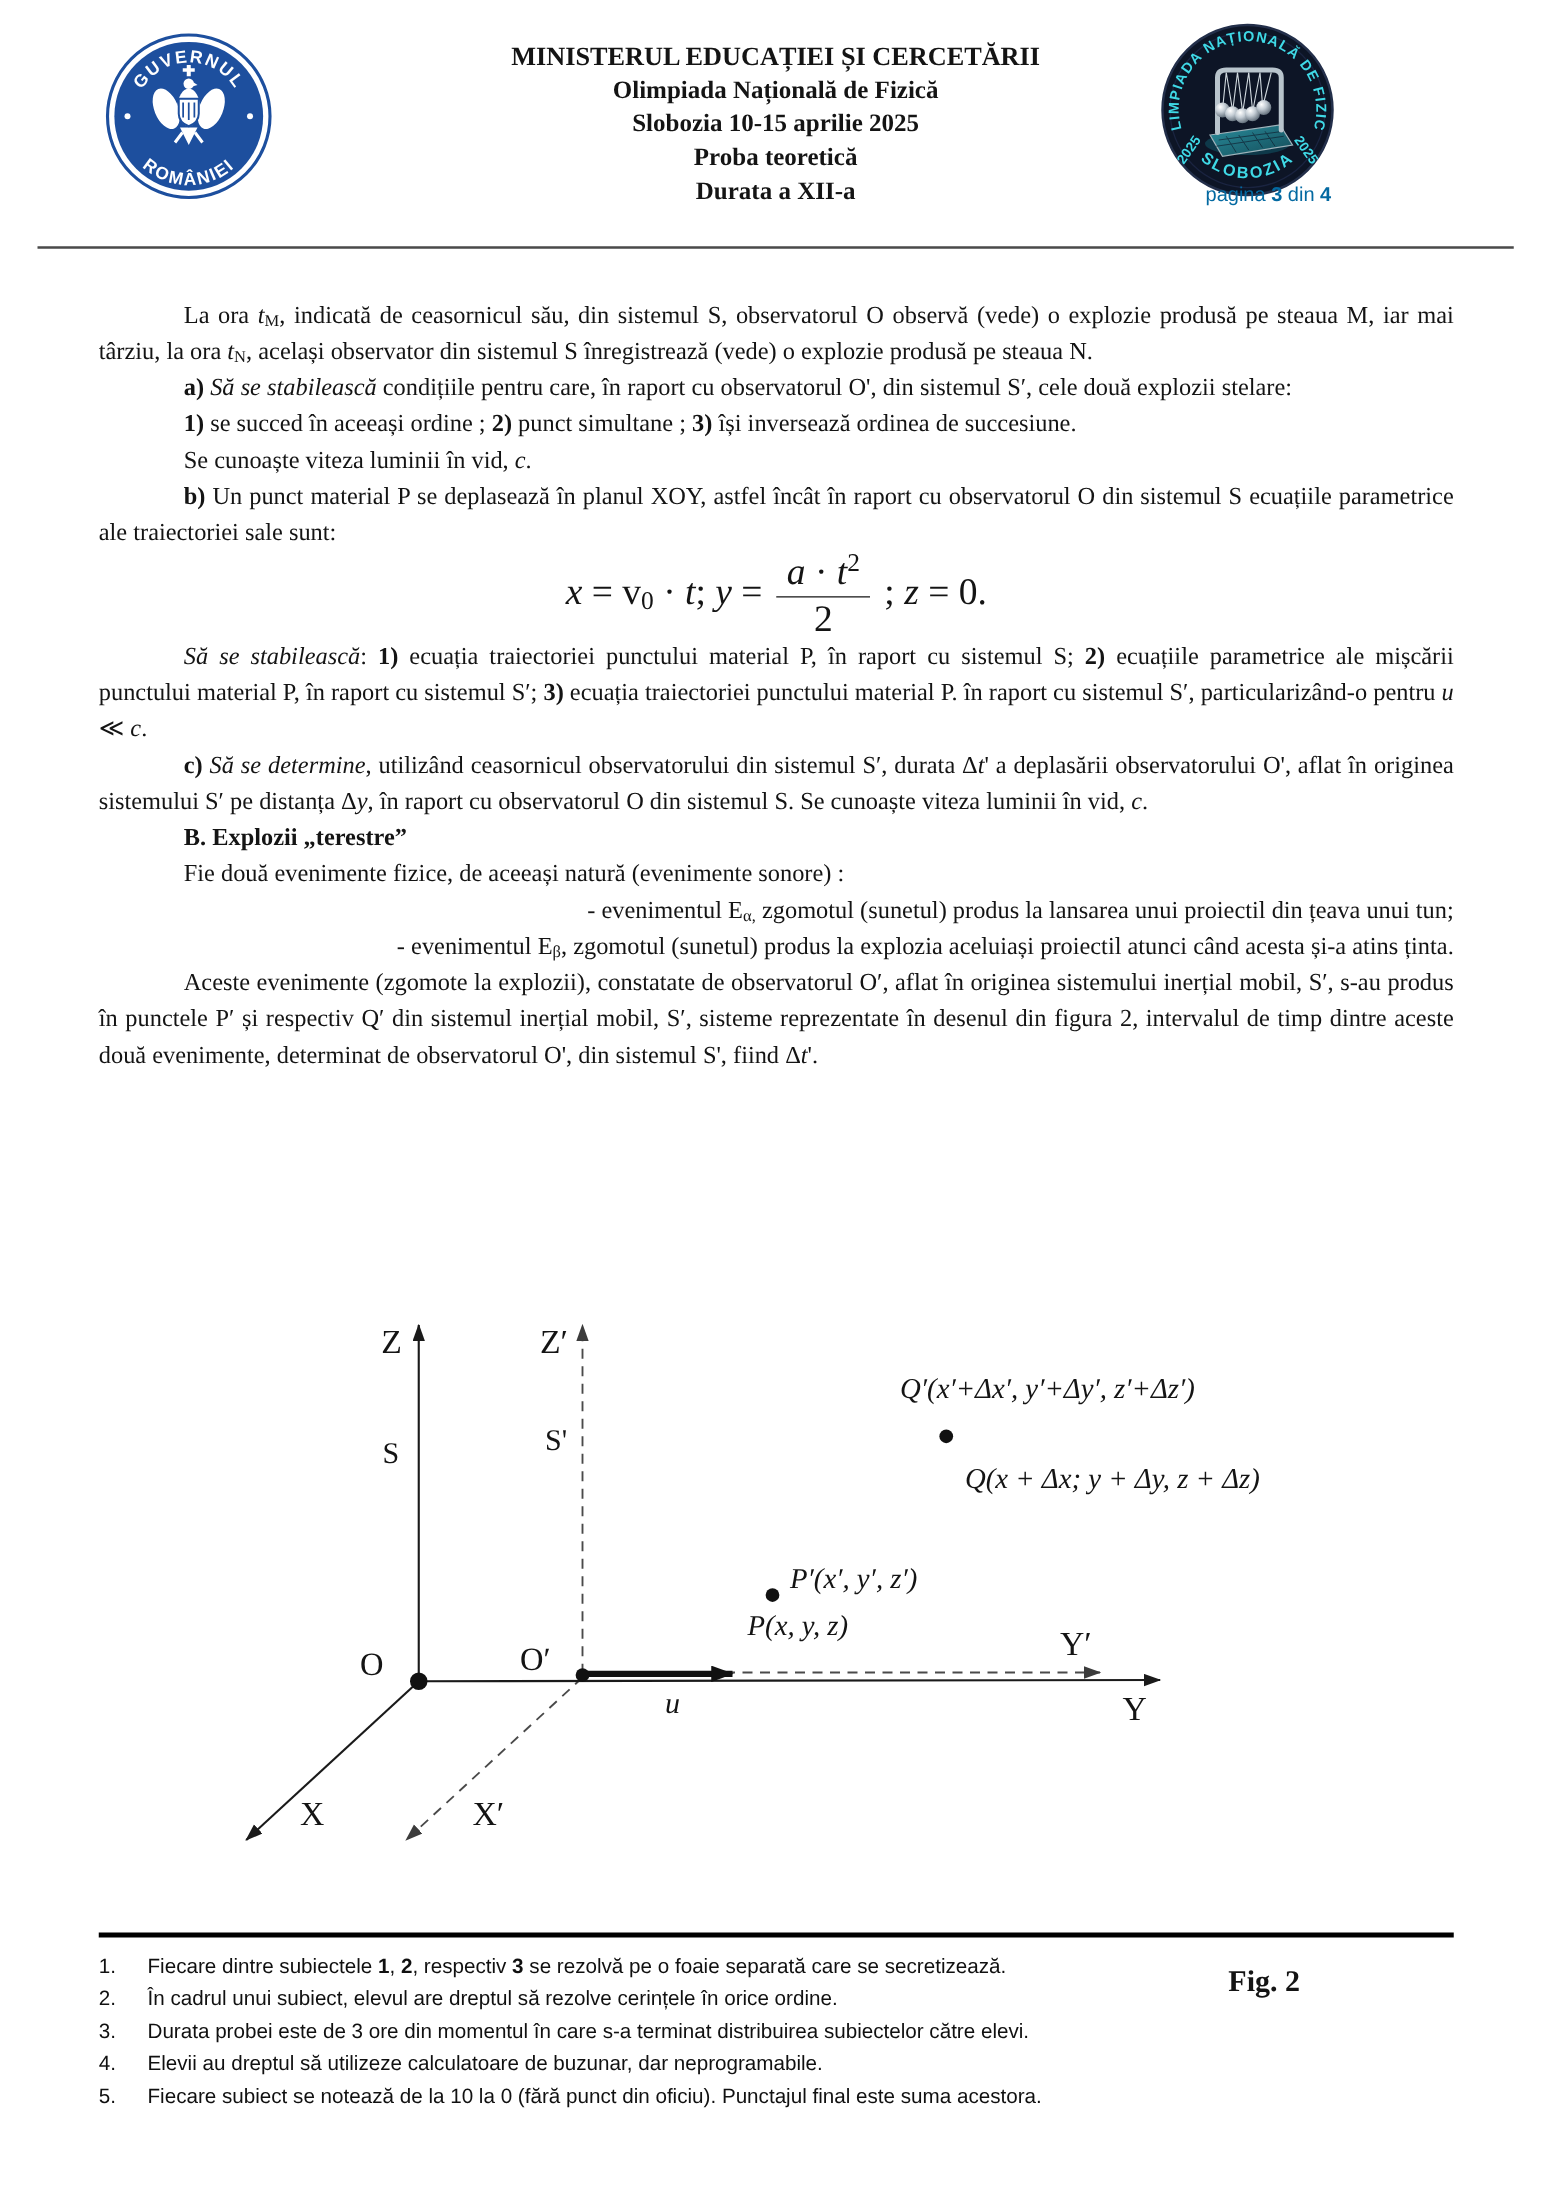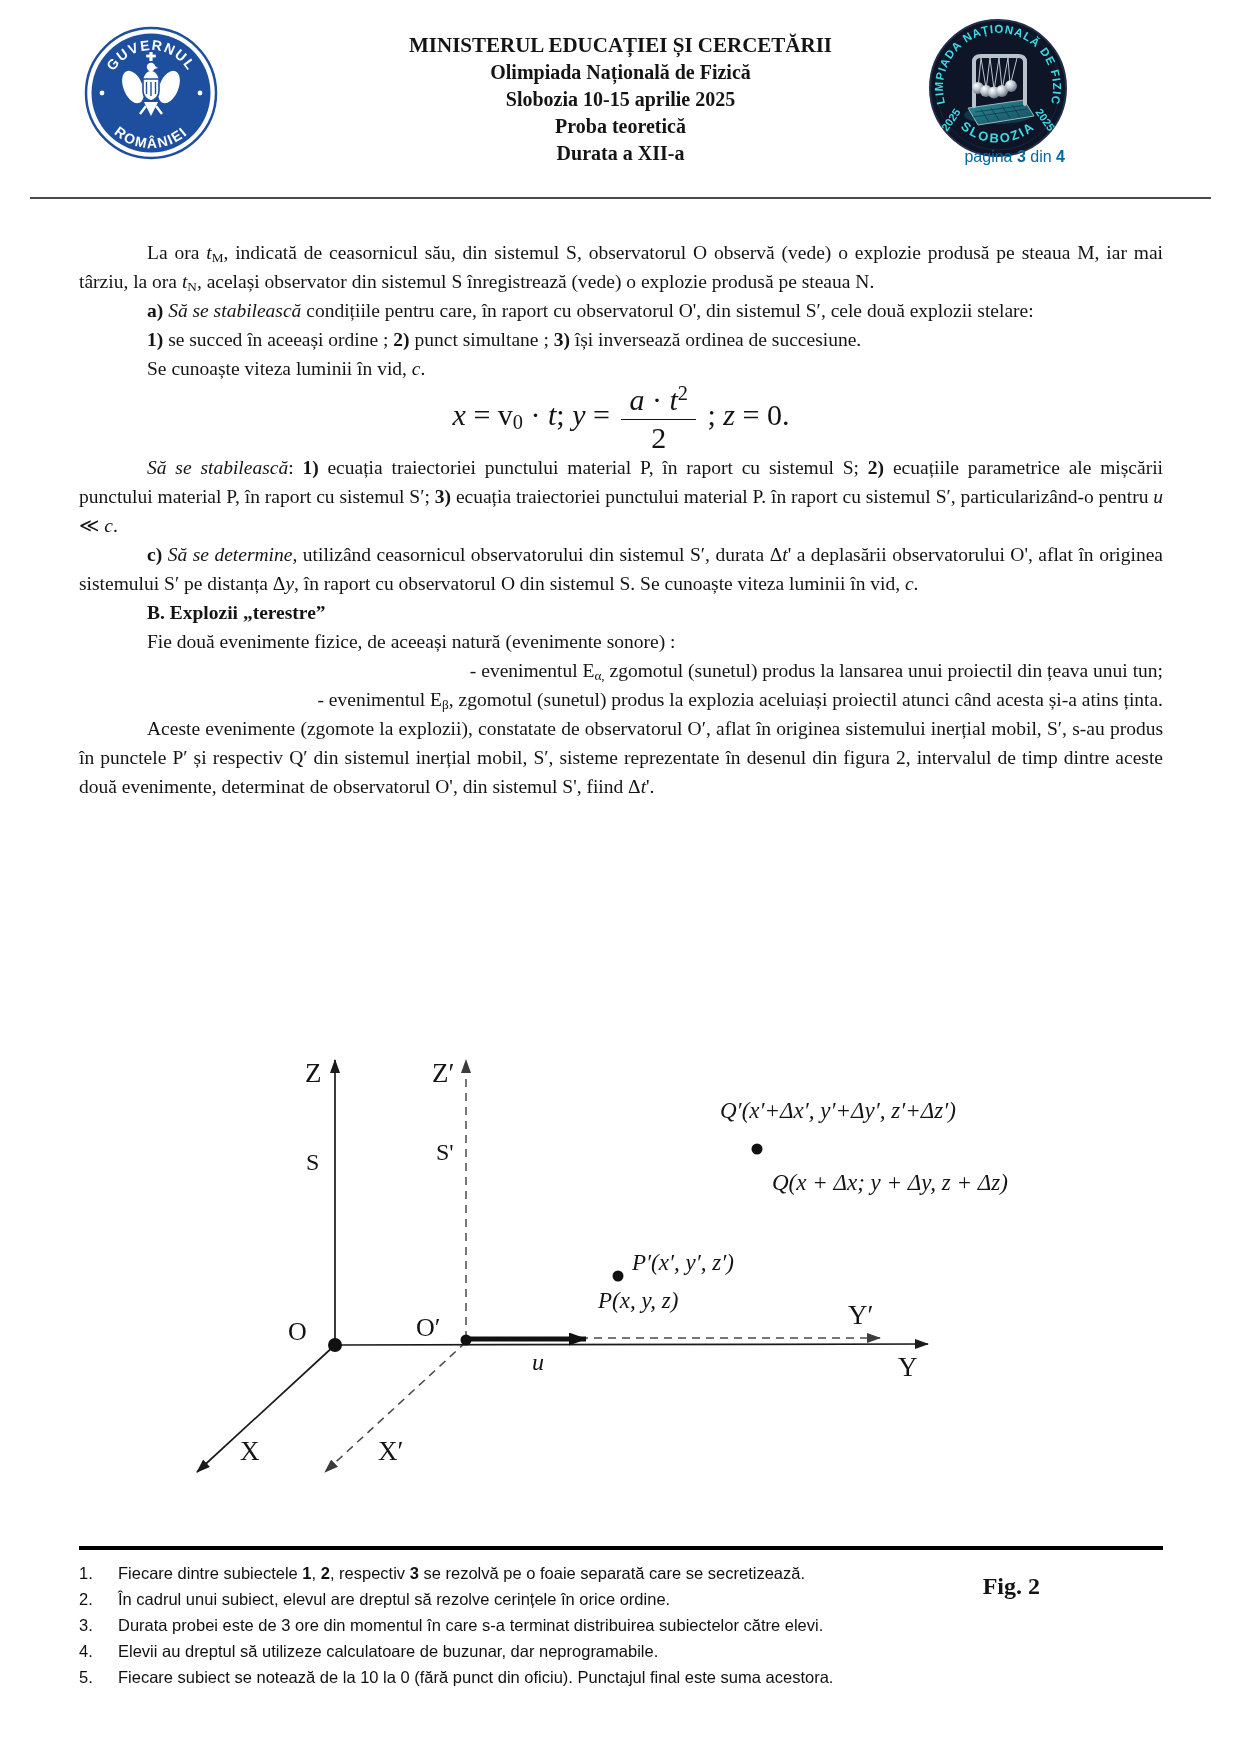--- a/index.html
+++ b/index.html
@@ -143,20 +143,21 @@
     <span>pagina </span><b>3</b><span> din </span><b>4</b>
   </div>
 
   <div class="hdr-rule"></div>
 
   <div class="body-text">
     <p class="ind"><span class="r-n">La ora </span><span class="r-i">t</span><span class="r-sub">M</span><span class="r-n">, indicată de ceasornicul său, din sistemul S, observatorul O observă (vede) o explozie produsă pe steaua M, iar mai târziu, la ora </span><span class="r-i">t</span><span class="r-sub">N</span><span class="r-n">, același observator din sistemul S înregistrează (vede) o explozie produsă pe steaua N.</span></p>
     <p class="ind"><span class="r-b">a) </span><span class="r-i">Să se stabilească</span><span class="r-n"> condițiile pentru care, în raport cu observatorul  O', din sistemul S′, cele două explozii stelare:</span></p>
     <p class="ind"><span class="r-b">1)</span><span class="r-n">  se succed în aceeași ordine ; </span><span class="r-b">2)</span><span class="r-n"> punct simultane ; </span><span class="r-b">3)</span><span class="r-n"> își inversează ordinea de succesiune.</span></p>
     <p class="ind"><span class="r-n">Se cunoaște viteza luminii în vid, </span><span class="r-i">c</span><span class="r-n">.</span></p>
+    <p class="ind"><span class="r-b">b) </span><span class="r-n">Un punct material P se deplasează în planul XOY, astfel încât în raport cu observatorul O din sistemul S ecuațiile parametrice ale traiectoriei sale sunt:</span></p>
 
     <p class="formula">
       <span><span class="r-i">x</span><span class="r-n"> = v</span><span class="r-sub">0</span><span class="r-n"> · </span><span class="r-i">t</span><span class="r-n">;  </span><span class="r-i">y</span><span class="r-n"> = </span></span><span class="frac"><span class="fnum"><span class="r-i">a</span><span class="r-n"> · </span><span class="r-i">t</span><span class="r-sup">2</span></span><span class="fden">2</span></span><span><span class="r-n"> ;  </span><span class="r-i">z</span><span class="r-n"> = 0.</span></span>
     </p>
 
     <p class="ind"><span class="r-i">Să se stabilească</span><span class="r-n">: </span><span class="r-b">1)</span><span class="r-n"> ecuația traiectoriei punctului material P, în raport cu sistemul S; </span><span class="r-b">2)</span><span class="r-n"> ecuațiile parametrice ale mișcării punctului material P, în raport cu sistemul S′; </span><span class="r-b">3)</span><span class="r-n"> ecuația traiectoriei punctului material P. în raport cu sistemul S′, particularizând-o pentru </span><span class="r-i">u</span><span class="r-n"> ≪ </span><span class="r-i">c</span><span class="r-n">.</span></p>
     <p class="ind"><span class="r-b">c) </span><span class="r-i">Să se determine</span><span class="r-n">, utilizând ceasornicul observatorului din sistemul S′, durata  Δ</span><span class="r-i">t</span><span class="r-n">'  a deplasării observatorului  O',  aflat în originea sistemului S′ pe distanța Δ</span><span class="r-i">y</span><span class="r-n">, în raport cu observatorul O din sistemul S. Se cunoaște viteza luminii în vid, </span><span class="r-i">c</span><span class="r-n">.</span></p>
     <p class="ind"><span class="r-b">B. Explozii „terestre”</span></p>
     <p class="ind"><span class="r-n">Fie două evenimente fizice, de aceeași natură (evenimente sonore) :</span></p>
     <p class="blk"><span class="r-n">- evenimentul E</span><span class="r-sub">α,</span><span class="r-n"> zgomotul (sunetul) produs la lansarea unui proiectil din țeava unui tun;</span></p>

